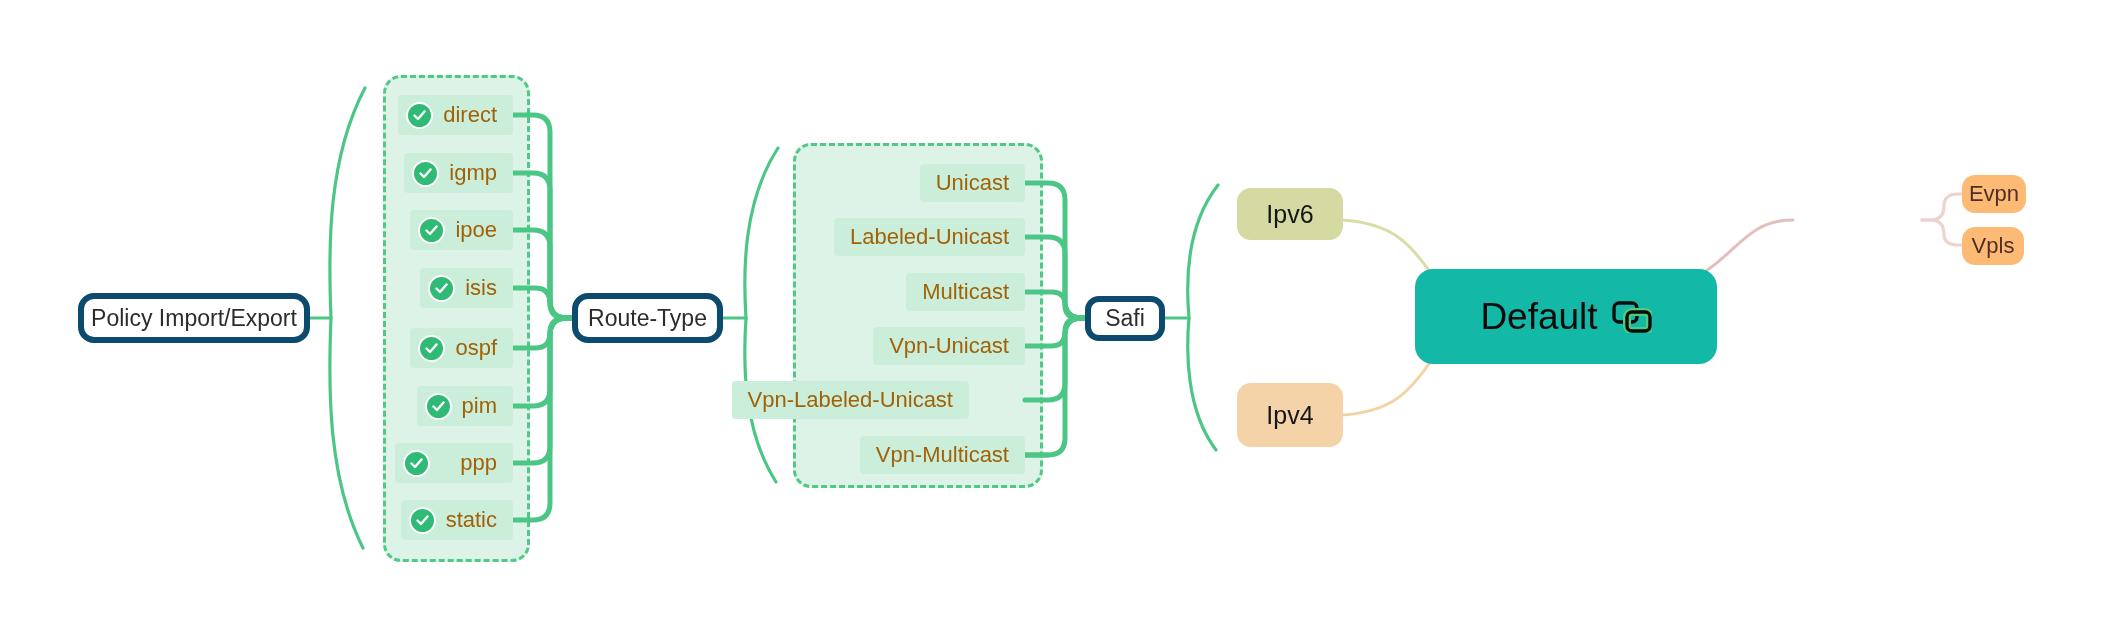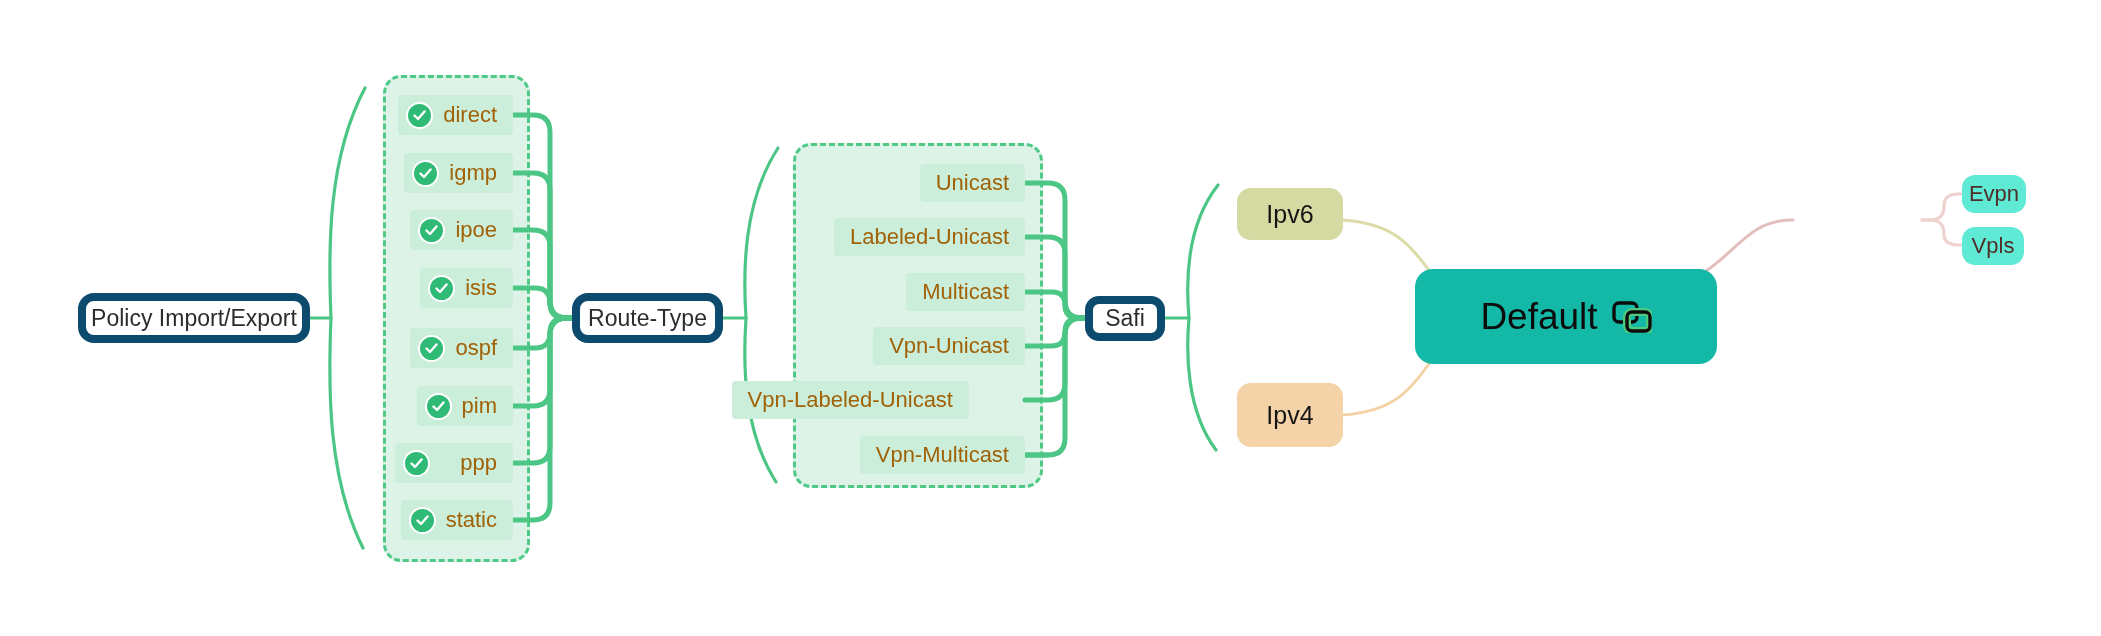--- a/index.html
+++ b/index.html
@@ -20,32 +20,32 @@
   }
   .pill.plain{padding:0 16px;height:38px;}
   .check{
     width:27px;height:27px;border-radius:50%;background:#2fbb76;
     border:2.5px solid #ffffff;box-sizing:border-box;
     display:inline-flex;align-items:center;justify-content:center;
     margin-right:10px;flex:0 0 auto;
   }
   .wnode{
     position:absolute;z-index:3;display:flex;align-items:center;justify-content:center;
-    background:#ffffff;border:8px solid #0c4a6e;border-radius:16px;
+    background:#ffffff;border:6px solid #0c4a6e;border-radius:16px;
     box-sizing:border-box;color:#2c2c2a;font-size:23px;white-space:nowrap;
   }
   .cnode{
     position:absolute;z-index:3;display:flex;align-items:center;justify-content:center;
     border-radius:14px;color:#151515;white-space:nowrap;
   }
   #n-default{background:#14b8a6;font-size:37px;border-radius:18px;gap:14px;color:#0c0c0c;}
   #n-ipv6{background:#d5d9a2;font-size:25px;}
   #n-ipv4{background:#f4d3a8;font-size:25px;justify-content:center;}
   #n-l2vpn{background:#ddbab7;font-size:28px;}
-  .leaf{background:#5eead4;color:#4f2e29;font-size:22px;border-radius:13px;justify-content:center;}
+  .leaf{background:#fdba74;color:#4f2e29;font-size:22px;border-radius:13px;justify-content:center;}
 </style>
 </head>
 <body>
 
 <div id="canvas">
 
   <div class="boundary" style="left:383px;top:75px;width:147px;height:487px;"></div>
   <div class="boundary" style="left:793px;top:143px;width:250px;height:345px;"></div>
 
   <svg id="wires" width="2101" height="636" viewBox="0 0 2101 636">

